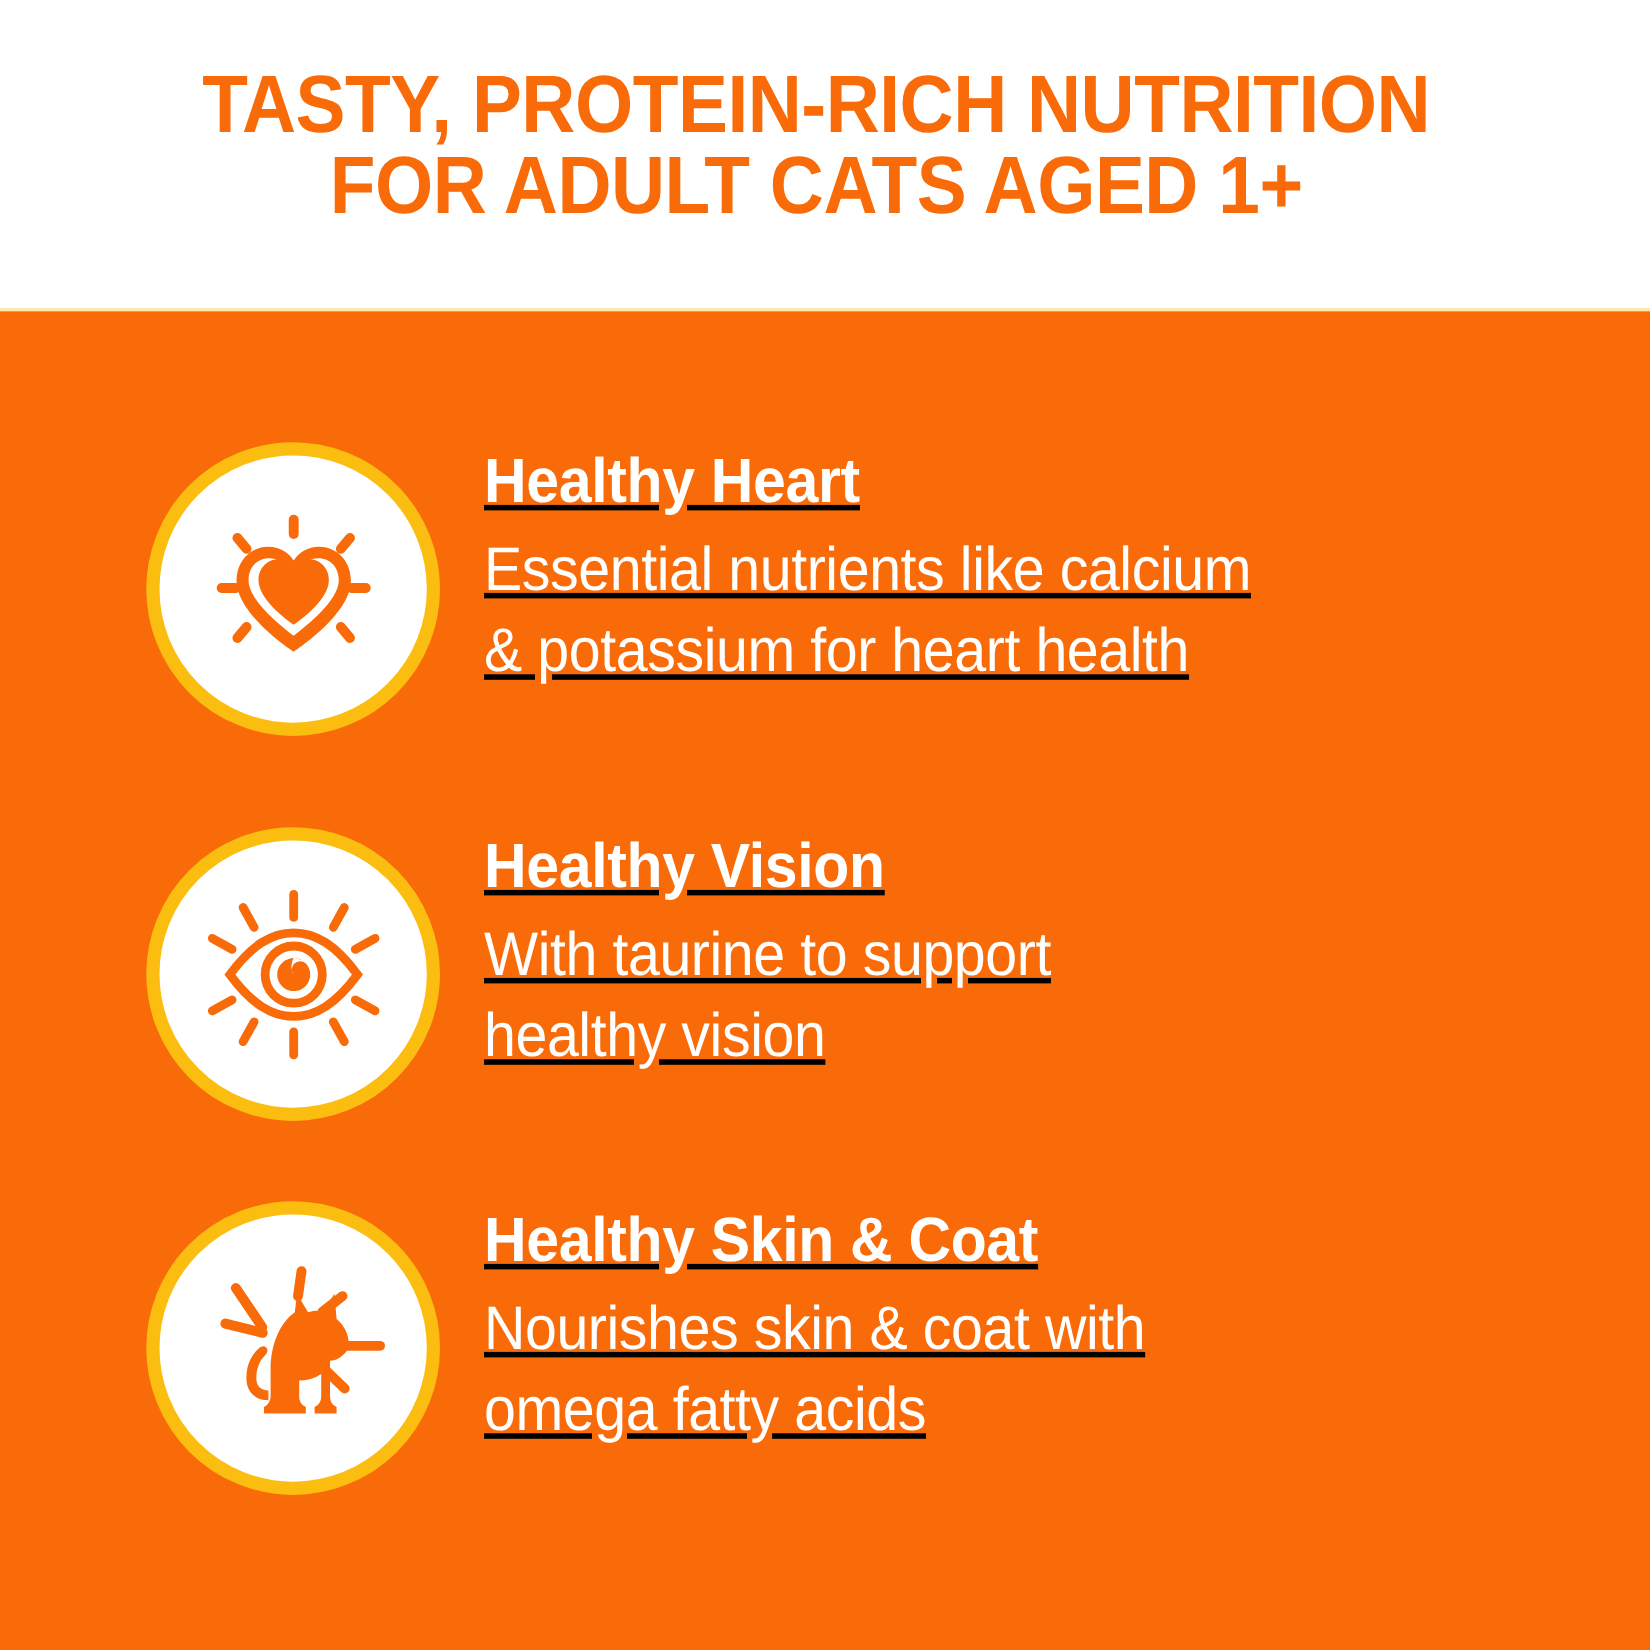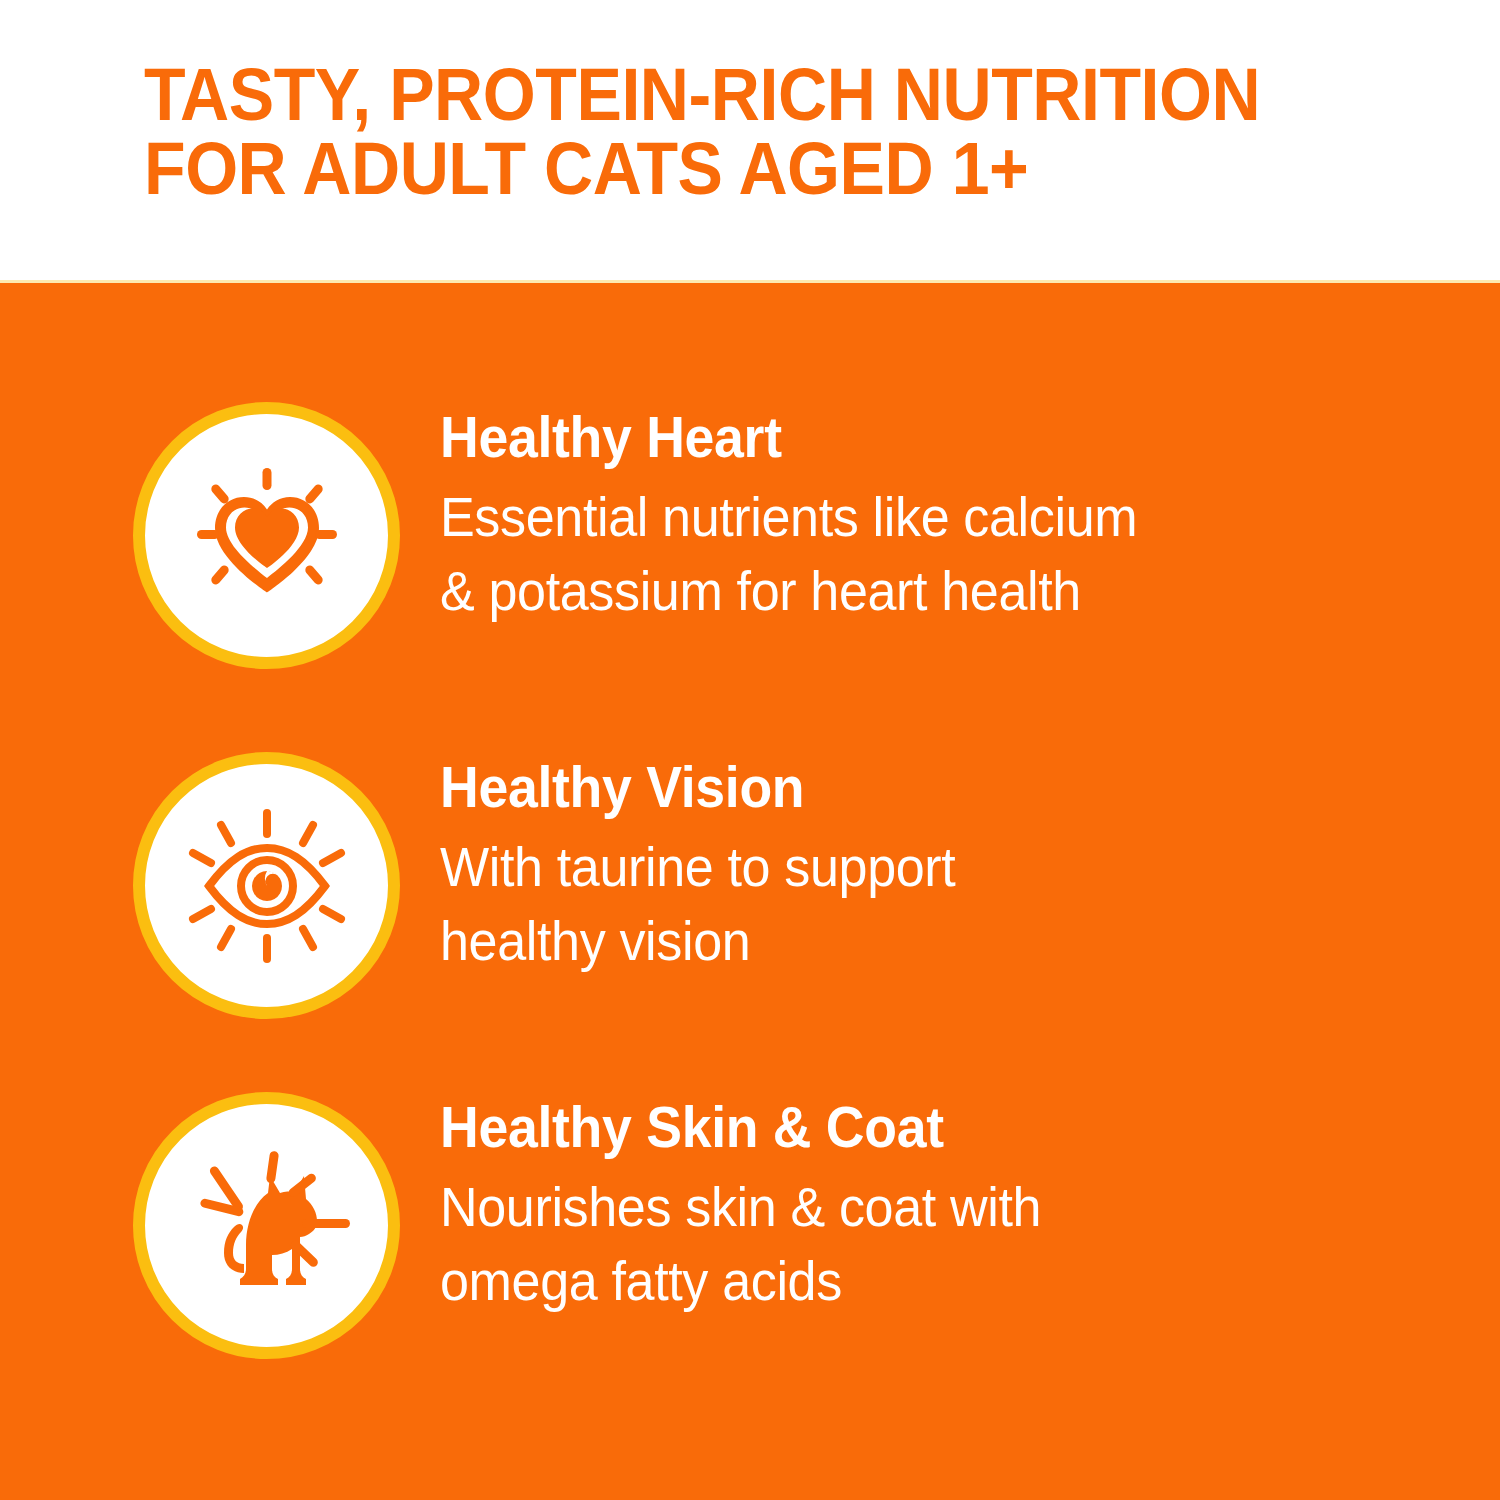--- a/index.html
+++ b/index.html
@@ -21,20 +21,21 @@
   }
 
   
   .header-band {
     position: absolute;
     left: 0;
     top: 0;
     width: 1500px;
     height: 281px;
     background: #ffffff;
+    text-align: center;
   }
   .headline {
     position: absolute;
     left: 144px;
     top: 58px;
     width: 1300px;
     color: #F96B09;
     font-family: "Liberation Sans", sans-serif;
     font-weight: bold;
     font-size: 74px;
@@ -89,20 +90,21 @@
   }
   .badge svg {
     display: block;
   }
 
   .benefit-text {
     position: absolute;
     left: 440px;
     top: 4px;
     width: 950px;
+    text-decoration: underline;
   }
   .benefit-title {
     color: #ffffff;
     font-family: "Liberation Sans", sans-serif;
     font-weight: bold;
     font-size: 57px;
     line-height: 62px;
     letter-spacing: -0.3px;
     transform: scaleX(0.94);
     transform-origin: left top;

